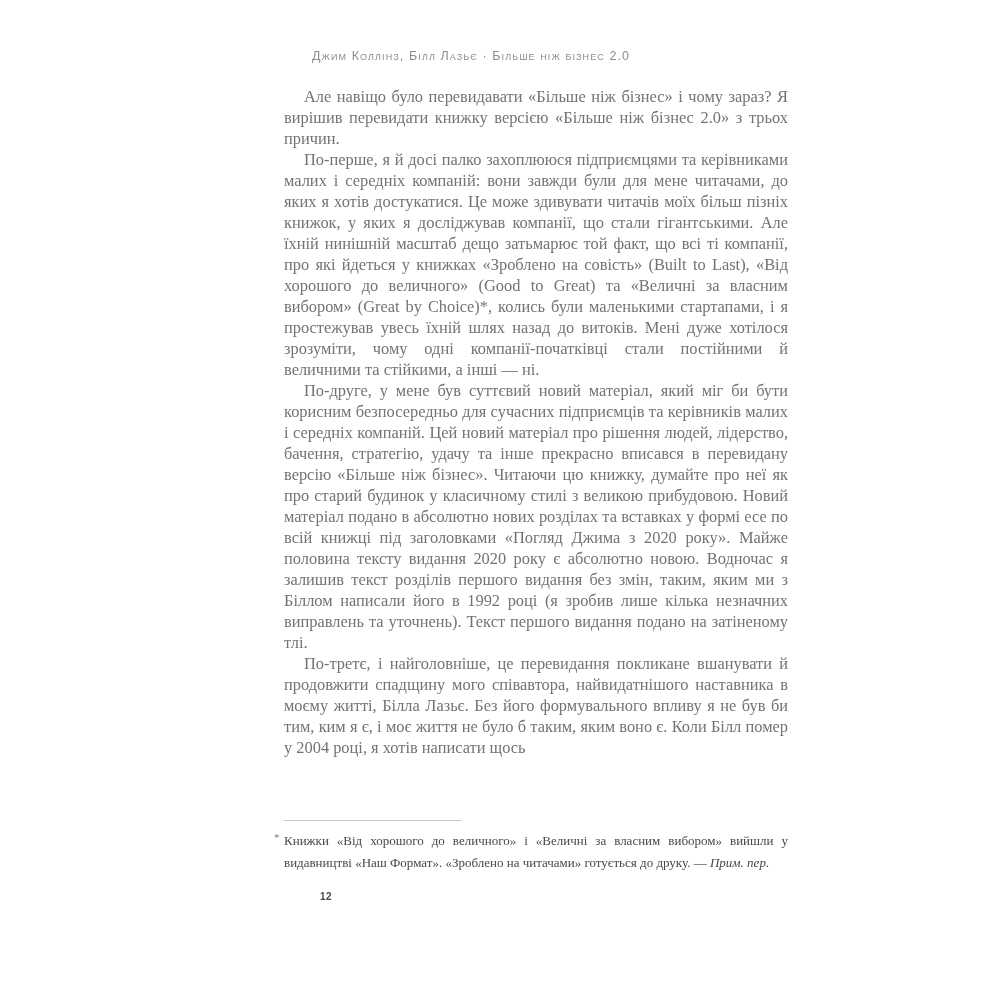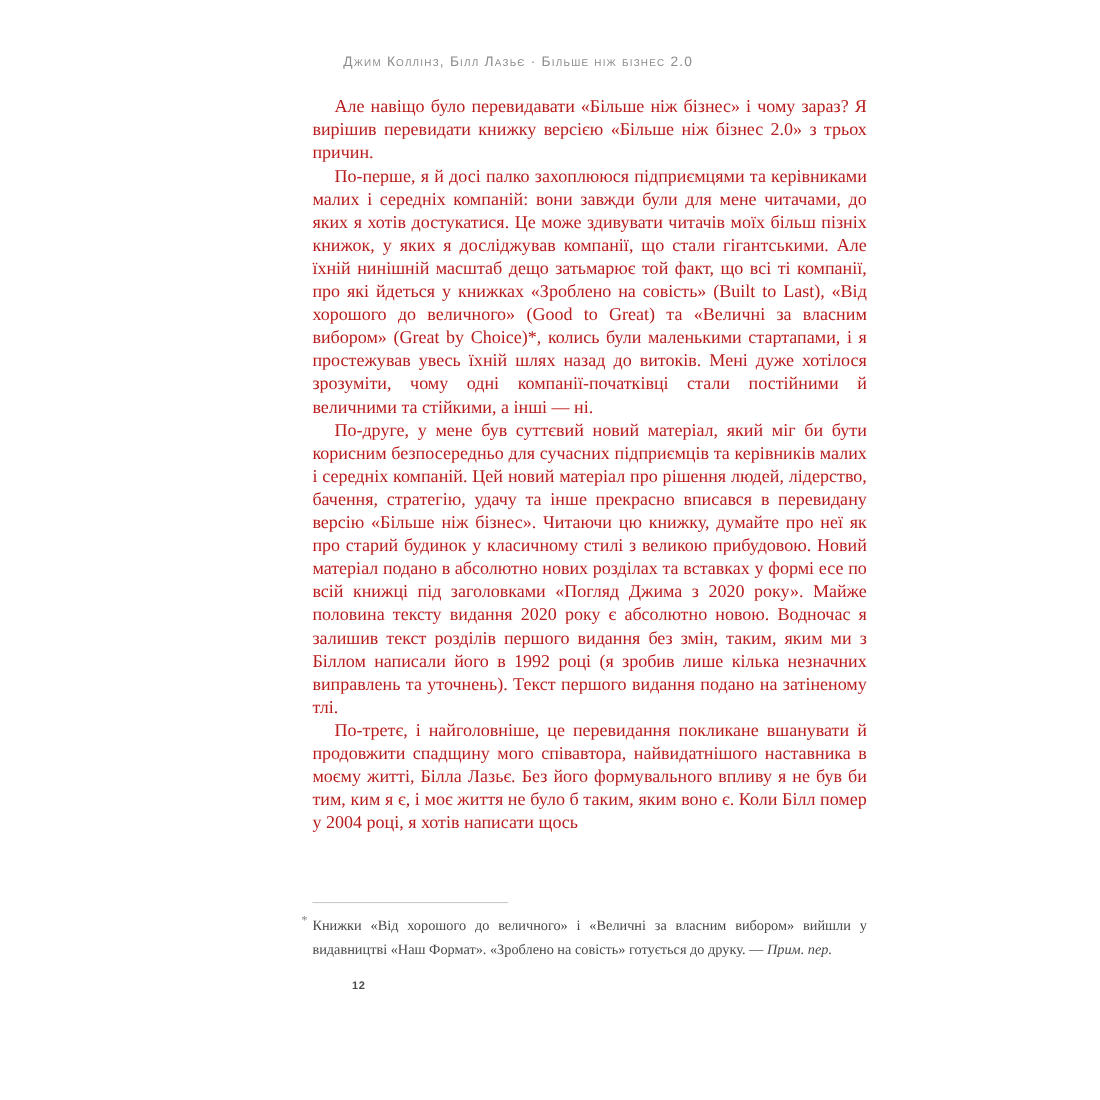--- a/index.html
+++ b/index.html
@@ -25,21 +25,21 @@
     font-size: 12.5px;
     letter-spacing: 1.1px;
     color: #8c8c8c;
     white-space: nowrap;
   }
   .text-block {
     position: absolute;
     left: 254px;
     top: 86px;
     width: 504px;
-    color: #b91c1c;
+    color: #737373;
     font-size: 16.4px;
     line-height: 21px;
     text-align: justify;
     hyphens: auto;
   }
   .text-block p {
     margin: 0;
     text-indent: 20px;
   }
   .footnote-block {
@@ -93,19 +93,19 @@
   <div class="text-block">
     <p>Але навіщо було перевидавати «Більше ніж бізнес» і чому зараз? Я вирішив перевидати книжку версією «Більше ніж бізнес 2.0» з трьох причин.</p>
     <p>По-перше, я й досі палко захоплююся підприємцями та керівниками малих і середніх компаній: вони завжди були для мене читачами, до яких я хотів достукатися. Це може здивувати читачів моїх більш пізніх книжок, у яких я досліджував компанії, що стали гігантськими. Але їхній нинішній масштаб дещо затьмарює той факт, що всі ті компанії, про які йдеться у книжках «Зроблено на совість» (Built to Last), «Від хорошого до величного» (Good to Great) та «Величні за власним вибором» (Great by Choice)*, колись були маленькими стартапами, і я простежував увесь їхній шлях назад до витоків. Мені дуже хотілося зрозуміти, чому одні компанії-початківці стали постійними й величними та стійкими, а інші — ні.</p>
     <p>По-друге, у мене був суттєвий новий матеріал, який міг би бути корисним безпосередньо для сучасних підприємців та керівників малих і середніх компаній. Цей новий матеріал про рішення людей, лідерство, бачення, стратегію, удачу та інше прекрасно вписався в перевидану версію «Більше ніж бізнес». Читаючи цю книжку, думайте про неї як про старий будинок у класичному стилі з великою прибудовою. Новий матеріал подано в абсолютно нових розділах та вставках у формі есе по всій книжці під заголовками «Погляд Джима з 2020 року». Майже половина тексту видання 2020 року є абсолютно новою. Водночас я залишив текст розділів першого видання без змін, таким, яким ми з Біллом написали його в 1992 році (я зробив лише кілька незначних виправлень та уточнень). Текст першого видання подано на затіненому тлі.</p>
     <p>По-третє, і найголовніше, це перевидання покликане вшанувати й продовжити спадщину мого співавтора, найвидатнішого наставника в моєму житті, Білла Лазьє. Без його формувального впливу я не був би тим, ким я є, і моє життя не було б таким, яким воно є. Коли Білл помер у 2004 році, я хотів написати щось</p>
   </div>
 
   <div class="footnote-block">
     <div class="footnote-rule"></div>
     <p class="footnote">
-      <span class="footnote-marker">*</span><span>Книжки «Від хорошого до величного» і «Величні за власним вибором» вийшли у видавництві «Наш Формат». «Зроблено на совість» готується до друку. — </span><span class="translator-note">Прим. пер.</span>
+      <span class="footnote-marker">*</span><span>Книжки «Від хорошого до величного» і «Величні за власним вибором» вийшли у видавництві «Наш Формат». «Зроблено на читачами» готується до друку. — </span><span class="translator-note">Прим. пер.</span>
     </p>
   </div>
 
   <div class="page-number">12</div>
 
 </div>
 
 </body></html>

